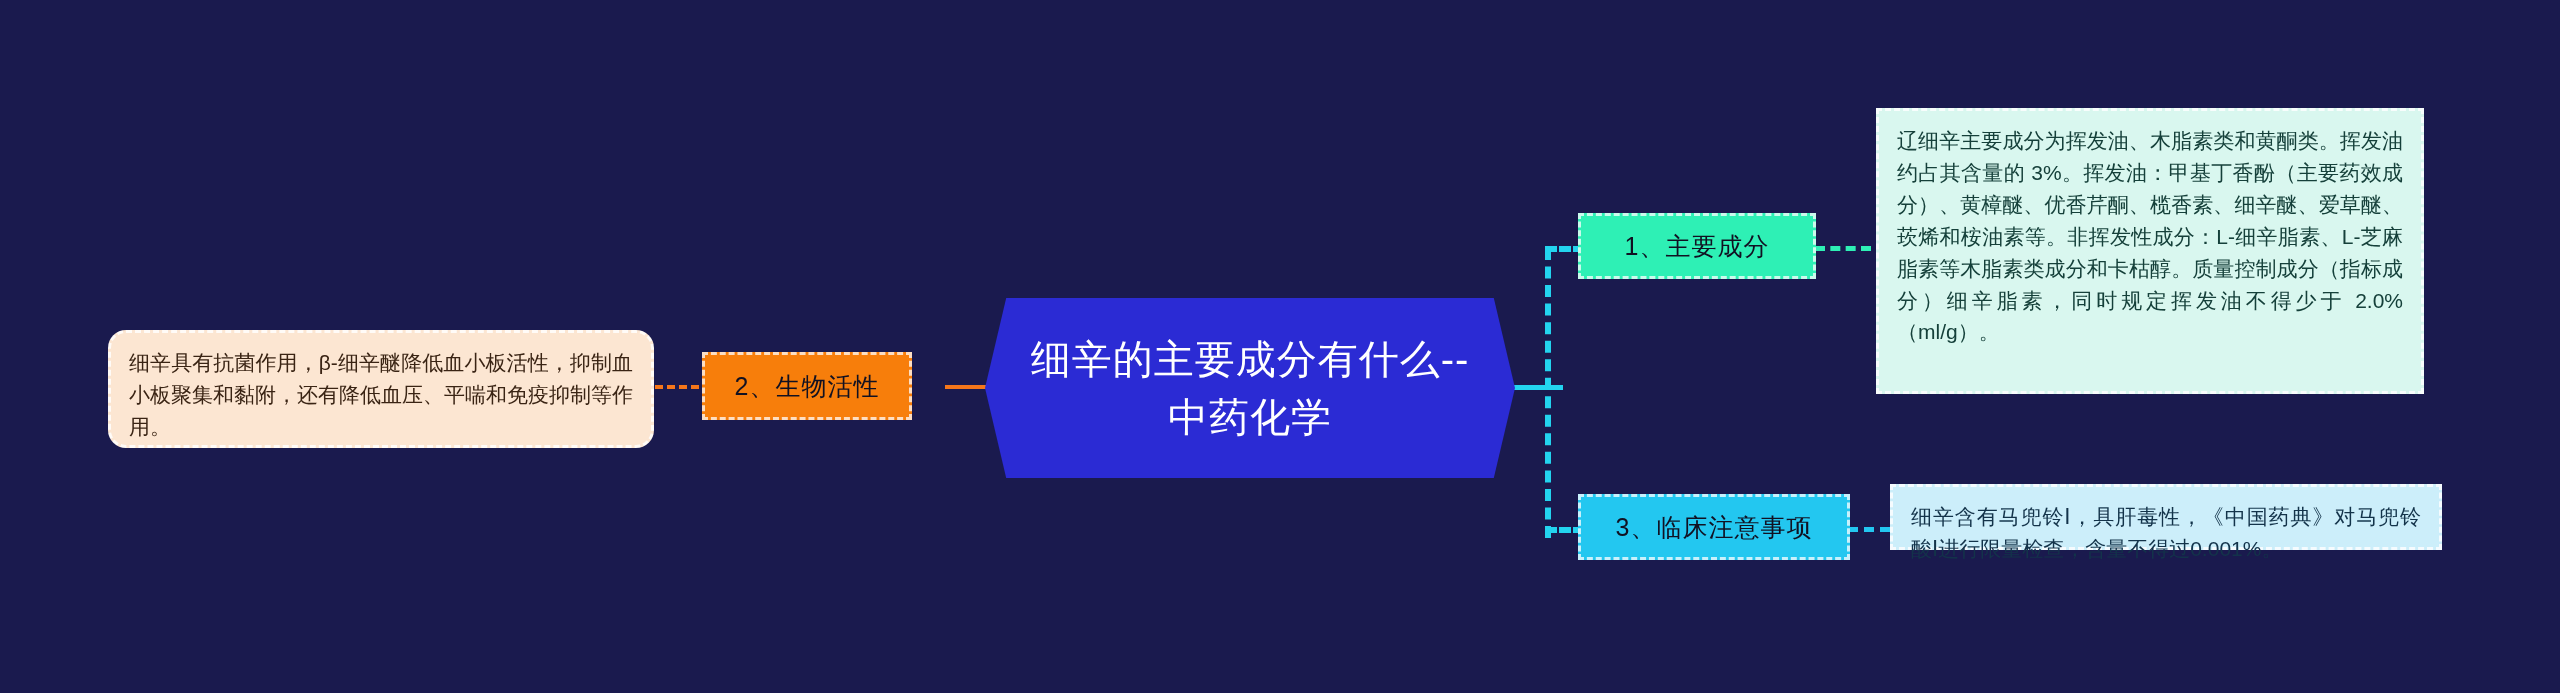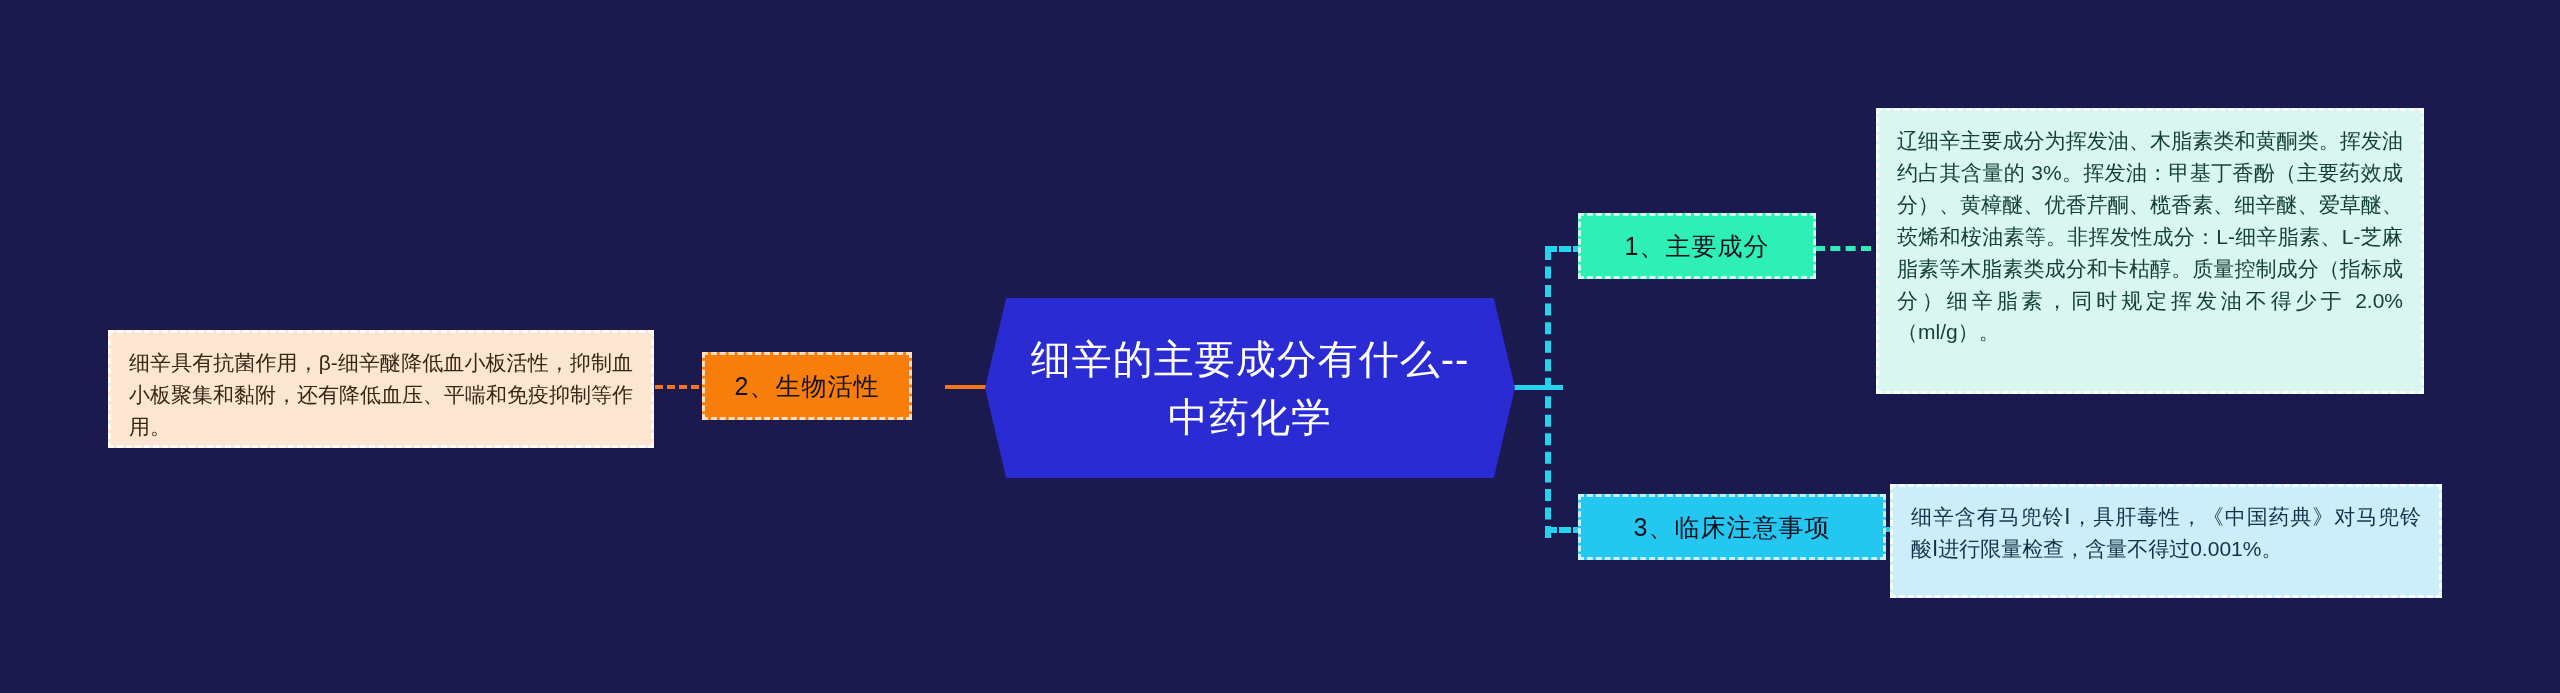--- a/index.html
+++ b/index.html
@@ -105,21 +105,21 @@
     width: 238px; height: 66px;
     background: #2ef0b5;
   }
   .branch-orange {
     left: 702px; top: 352px;
     width: 210px; height: 68px;
     background: #f77e0b;
   }
   .branch-blue {
     left: 1578px; top: 494px;
-    width: 308px; height: 66px;
+    width: 272px; height: 66px;
     background: #23c7f0;
   }
 
   
   .panel {
     position: absolute;
     box-sizing: border-box;
     color: #16304a;
     font-size: 21px;
     line-height: 1.52;
@@ -132,24 +132,25 @@
     width: 548px; height: 286px;
     background: #d9f7ef;
     color: #15403a;
     margin-left: 16px;
   }
   .panel-peach {
     left: 108px; top: 330px;
     width: 546px; height: 118px;
     background: #fce6d2;
     color: #3a2414;
+    border-radius: 18px;
   }
   .panel-sky {
     left: 1890px; top: 484px;
-    width: 552px; height: 114px;
+    width: 552px; height: 66px;
     background: #cceefa;
     color: #13334a;
   }
 </style>
 </head>
 <body>
 
 <div id="stage">
 
   <div class="conn conn-orange-dashed"></div>

